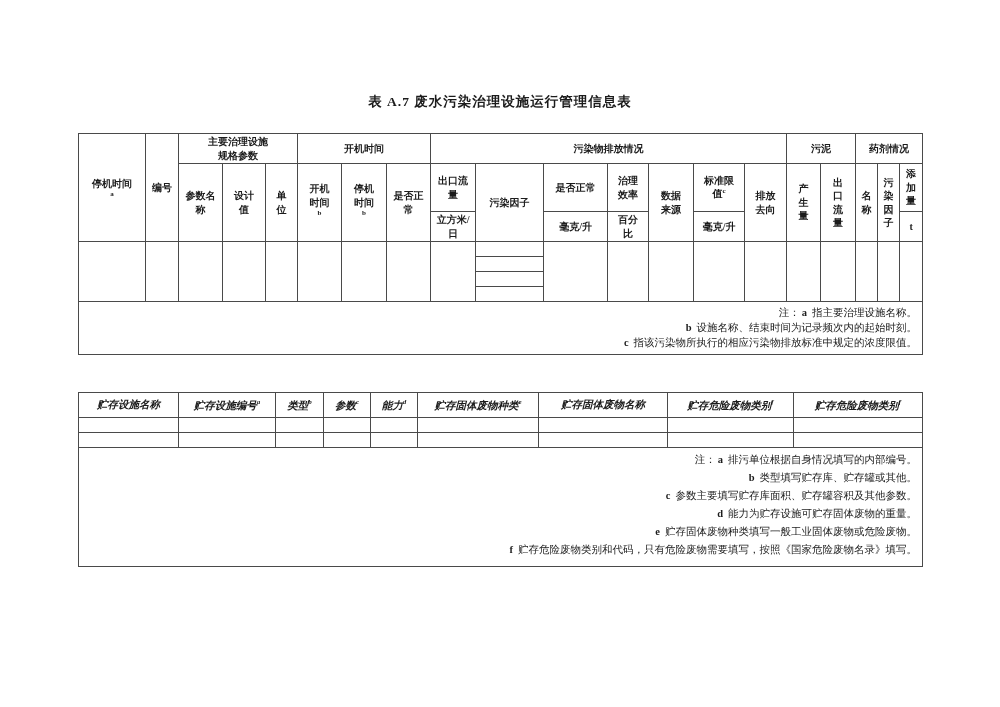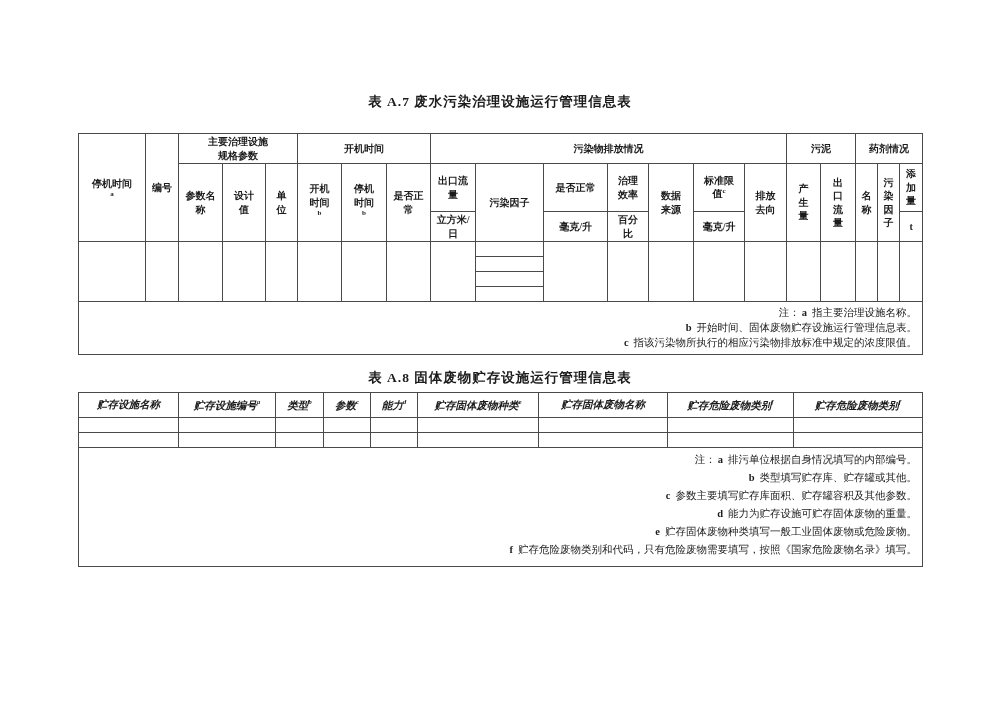--- a/index.html
+++ b/index.html
@@ -181,28 +181,27 @@
         </tr>
     <tr class="a7-body">
           <td></td>
         </tr>
     <tr class="a7-body">
           <td></td>
         </tr>
     <tr>
       <td colspan="20" class="notes-cell a7-notes">
         <div class="note-line"><span class="note-prefix">注：</span><span class="note-key">a</span><span>指主要治理设施名称。</span></div>
-        <div class="note-line cont"><span class="note-key">b</span><span>开始时间、固体废物贮存设施运行管理信息表。</span></div>
+        <div class="note-line cont"><span class="note-key">b</span><span>设施名称、结束时间为记录频次内的起始时刻。</span></div>
         <div class="note-line cont"><span class="note-key">c</span><span>指该污染物所执行的相应污染物排放标准中规定的浓度限值。</span></div>
       </td>
     </tr>
   </tbody>
     </table>
 
-  <div id="title-a8" class="tbl-title">表 A.8  固体废物贮存设施运行管理信息表</div>
 
   <table id="table-a8">
     <colgroup>
       <col style="width:100px">
         <col style="width:97px">
         <col style="width:48px">
         <col style="width:47px">
       <col style="width:47px">
         <col style="width:121px">
         <col style="width:129px">

